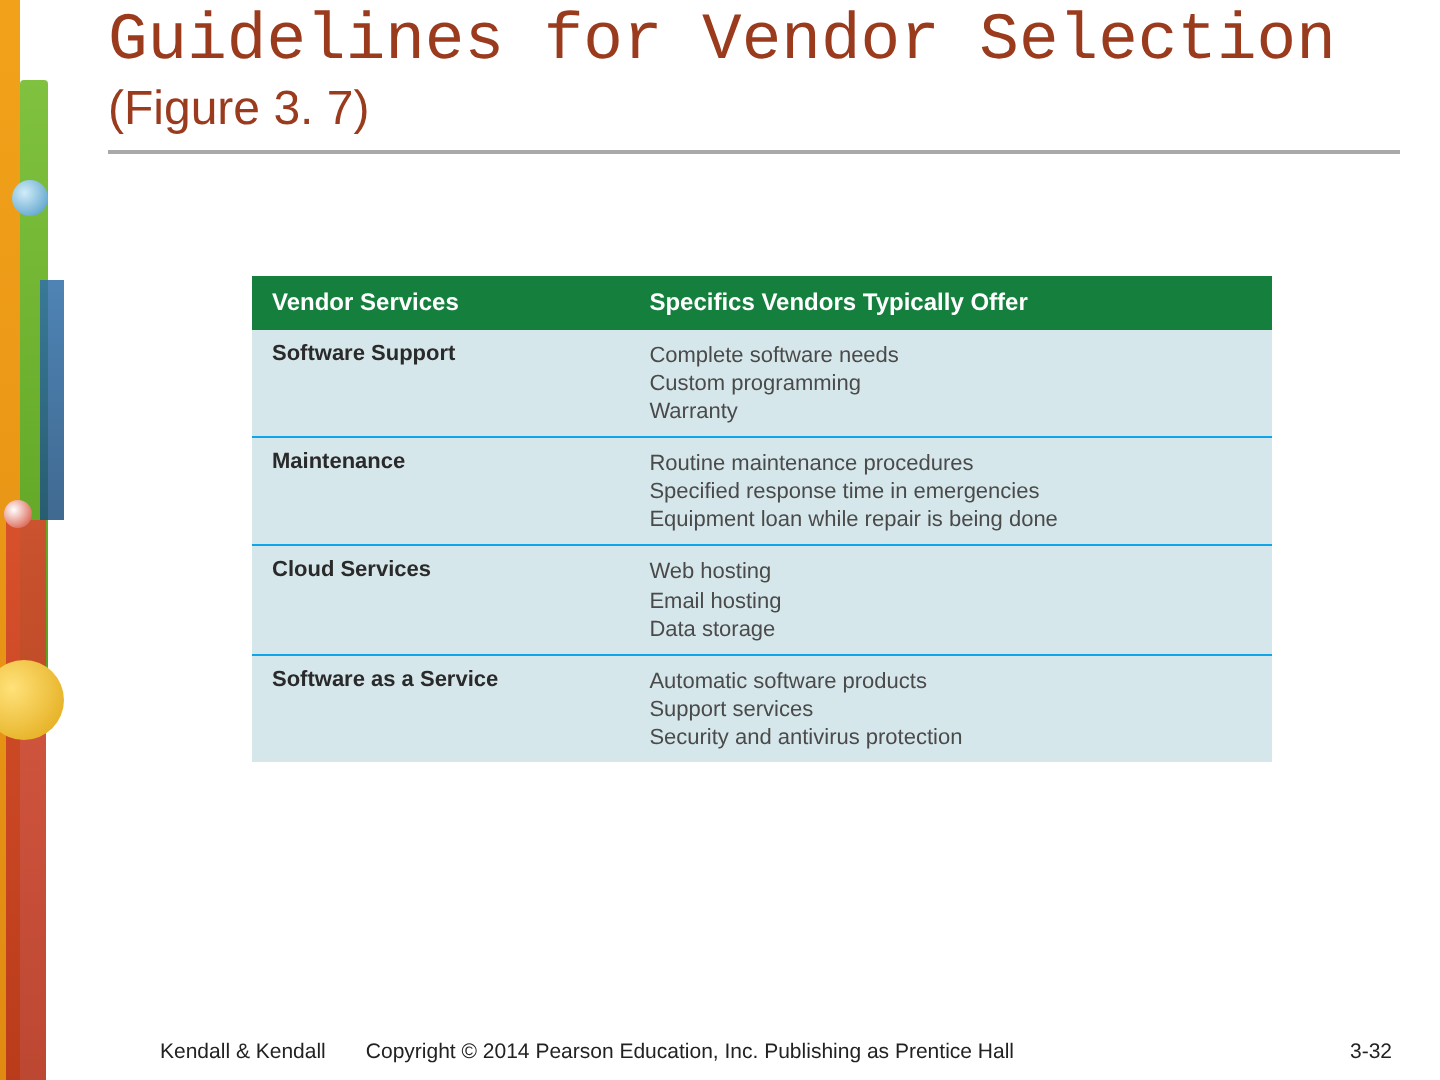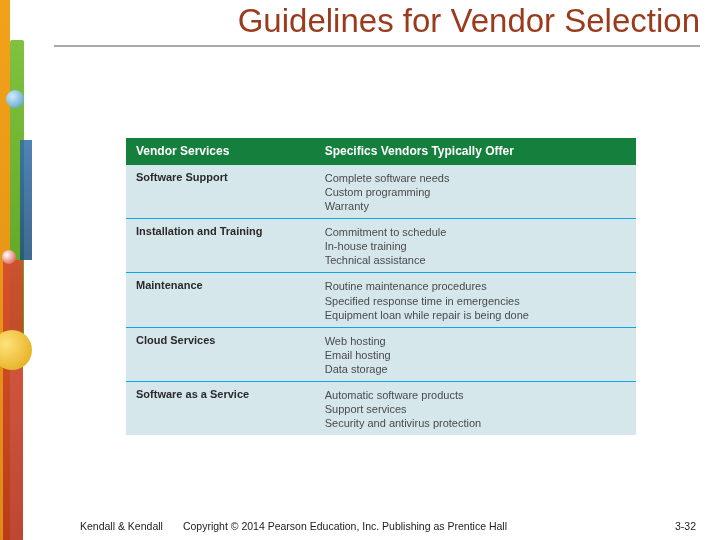--- a/index.html
+++ b/index.html
@@ -11,21 +11,21 @@
   .deco .bar1 { position: absolute; left: 0; top: 0; width: 10px; height: 540px; background: linear-gradient(#f2a21a, #e08a12); }
   .deco .bar2 { position: absolute; left: 10px; top: 40px; width: 14px; height: 300px; background: linear-gradient(#80c23f, #5aa020); border-radius: 2px; }
   .deco .bar3 { position: absolute; left: 3px; top: 260px; width: 20px; height: 280px; background: linear-gradient(#d6492f, #b5331b); opacity: .9; }
   .deco .bar4 { position: absolute; left: 20px; top: 140px; width: 12px; height: 120px; background: linear-gradient(#2f6ea8, #1e4f7d); opacity: .85; }
   .deco .circ { position: absolute; border-radius: 50%; }
   .deco .c1 { left: -8px; top: 330px; width: 40px; height: 40px; background: radial-gradient(circle at 35% 35%, #ffe27a, #e0a510); }
   .deco .c2 { left: 6px; top: 90px; width: 18px; height: 18px; background: radial-gradient(circle at 35% 35%, #d0ecf9, #4896c4); }
   .deco .c3 { left: 2px; top: 250px; width: 14px; height: 14px; background: radial-gradient(circle at 35% 35%, #fff, #d23f27); }
 
   .content { position: absolute; left: 54px; top: 4px; right: 20px; }
-  .title { font-size: 33px; line-height: 1.05; color: #9b3b1e; font-family: Liberation Sans, sans-serif; text-align: right; }
+  .title { font-size: 33px; line-height: 1.05; color: #9b3b1e; font-family: Liberation Mono, monospace; }
   .subtitle { font-size: 24px; color: #9b3b1e; margin-top: 2px; font-family: Verdana, "Segoe UI", sans-serif; }
   .rule { margin-top: 6px; height: 2px; background: #a9a9a9; width: 100%; }
 
   .figure { position: absolute; left: 126px; top: 138px; width: 510px; background: #d6e7ec; }
   .figure table { width: 100%; border-collapse: collapse; }
   .figure thead td { background: #15803d; color: #fff; font-weight: 700; font-size: 12px; padding: 6px 10px 7px 10px; }
   .figure tbody td { font-size: 11px; color: #333; padding: 6px 10px 5px 10px; vertical-align: top; }
   .figure tbody tr:not(:first-child) td { border-top: 1px solid #0ea5e9; }
   .figure .svc { font-weight: 700; width: 37%; color: #2a2a2a; }
   .figure .spec { color: #4a4a4a; }
@@ -45,46 +45,39 @@
       <div class="bar2"></div>
       <div class="bar3"></div>
       <div class="bar4"></div>
     <div class="circ c1"></div>
       <div class="circ c2"></div>
       <div class="circ c3"></div>
   </div>
 
   <div class="content">
     <div class="title">Guidelines for Vendor Selection</div>
+    <div class="subtitle">(Figure 3. 7)</div>
     <div class="rule"></div>
   </div>
 
   <div class="figure">
     <table>
       <thead>
         <tr>
           <td>Vendor Services</td>
           <td>Specifics Vendors Typically Offer</td>
         </tr>
       </thead>
       <tbody>
         <tr>
           <td class="svc">Software Support</td>
           <td class="spec">
             <div>Complete software needs</div>
             <div>Custom programming</div>
             <div>Warranty</div>
-          </td>
-        </tr>
-        <tr>
-          <td class="svc">Installation and Training</td>
-          <td class="spec">
-            <div>Commitment to schedule</div>
-            <div>In-house training</div>
-            <div>Technical assistance</div>
           </td>
         </tr>
         <tr>
           <td class="svc">Maintenance</td>
           <td class="spec">
             <div>Routine maintenance procedures</div>
             <div>Specified response time in emergencies</div>
             <div>Equipment loan while repair is being done</div>
           </td>
         </tr>

